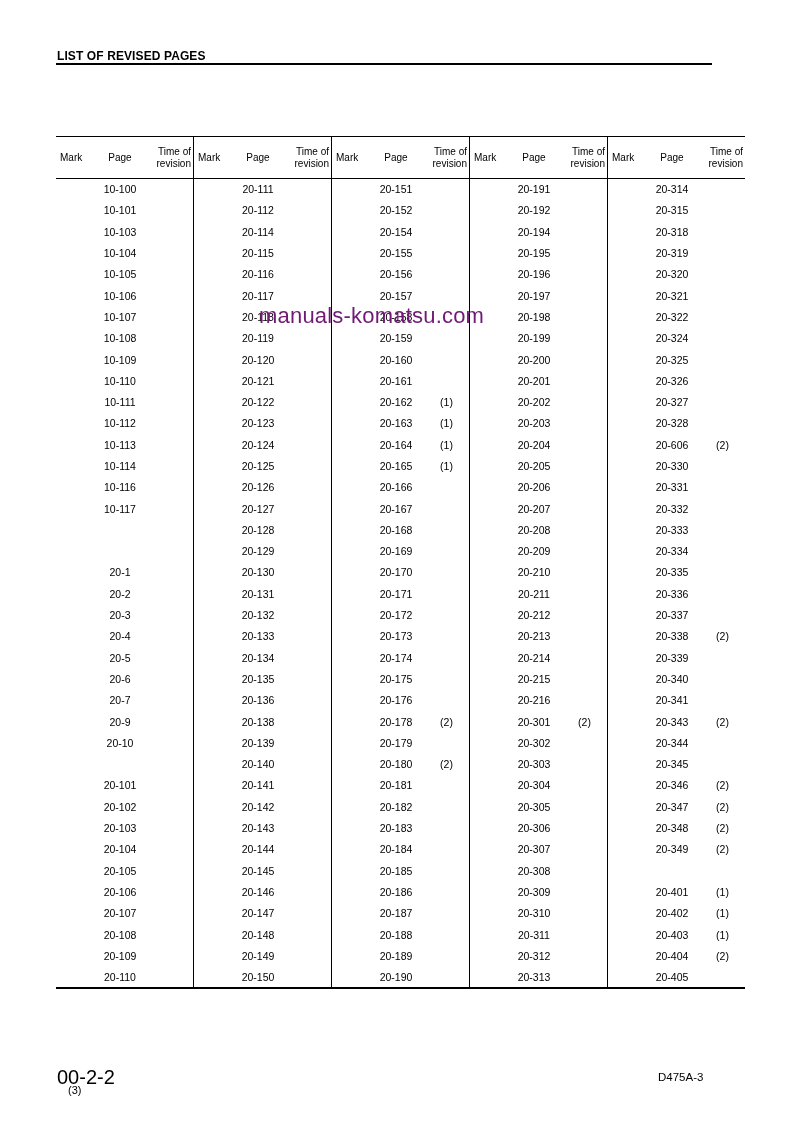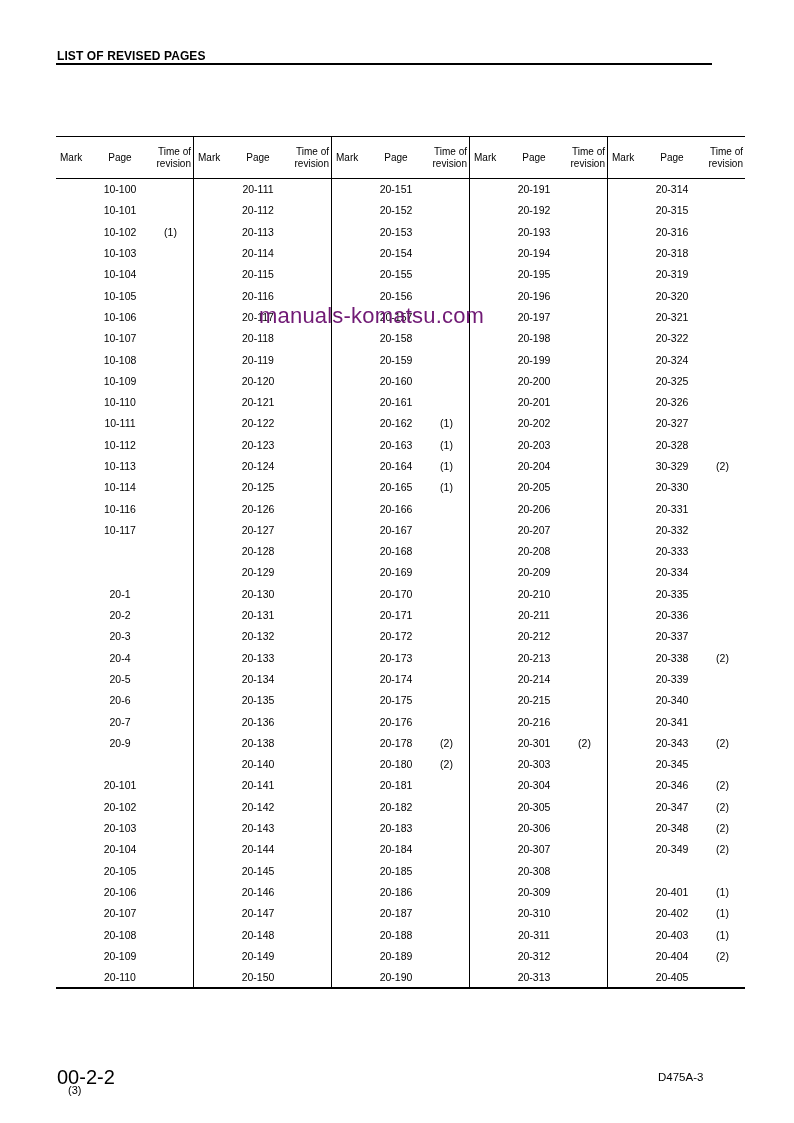--- a/index.html
+++ b/index.html
@@ -83,37 +83,20 @@
         <td class="c-time grp-end"></td>
         <td class="c-mark"></td>
         <td class="c-page">20-192</td>
         <td class="c-time grp-end"></td>
         <td class="c-mark"></td>
         <td class="c-page">20-315</td>
         <td class="c-time"></td>
       </tr>
       <tr>
         <td class="c-mark"></td>
-        <td class="c-page">10-102</td>
-        <td class="c-time grp-end">(1)</td>
-        <td class="c-mark"></td>
-        <td class="c-page">20-113</td>
-        <td class="c-time grp-end"></td>
-        <td class="c-mark"></td>
-        <td class="c-page">20-153</td>
-        <td class="c-time grp-end"></td>
-        <td class="c-mark"></td>
-        <td class="c-page">20-193</td>
-        <td class="c-time grp-end"></td>
-        <td class="c-mark"></td>
-        <td class="c-page">20-316</td>
-        <td class="c-time"></td>
-      </tr>
-      <tr>
-        <td class="c-mark"></td>
         <td class="c-page">10-103</td>
         <td class="c-time grp-end"></td>
         <td class="c-mark"></td>
         <td class="c-page">20-114</td>
         <td class="c-time grp-end"></td>
         <td class="c-mark"></td>
         <td class="c-page">20-154</td>
         <td class="c-time grp-end"></td>
         <td class="c-mark"></td>
         <td class="c-page">20-194</td>
@@ -282,21 +265,21 @@
         <td class="c-mark"></td>
         <td class="c-page">20-124</td>
         <td class="c-time grp-end"></td>
         <td class="c-mark"></td>
         <td class="c-page">20-164</td>
         <td class="c-time grp-end">(1)</td>
         <td class="c-mark"></td>
         <td class="c-page">20-204</td>
         <td class="c-time grp-end"></td>
         <td class="c-mark"></td>
-        <td class="c-page">30-329</td>
+        <td class="c-page">20-606</td>
         <td class="c-time">(2)</td>
       </tr>
       <tr>
         <td class="c-mark"></td>
         <td class="c-page">10-114</td>
         <td class="c-time grp-end"></td>
         <td class="c-mark"></td>
         <td class="c-page">20-125</td>
         <td class="c-time grp-end"></td>
         <td class="c-mark"></td>
@@ -505,20 +488,37 @@
         <td class="c-time grp-end"></td>
         <td class="c-mark"></td>
         <td class="c-page">20-178</td>
         <td class="c-time grp-end">(2)</td>
         <td class="c-mark"></td>
         <td class="c-page">20-301</td>
         <td class="c-time grp-end">(2)</td>
         <td class="c-mark"></td>
         <td class="c-page">20-343</td>
         <td class="c-time">(2)</td>
+      </tr>
+      <tr>
+        <td class="c-mark"></td>
+        <td class="c-page">20-10</td>
+        <td class="c-time grp-end"></td>
+        <td class="c-mark"></td>
+        <td class="c-page">20-139</td>
+        <td class="c-time grp-end"></td>
+        <td class="c-mark"></td>
+        <td class="c-page">20-179</td>
+        <td class="c-time grp-end"></td>
+        <td class="c-mark"></td>
+        <td class="c-page">20-302</td>
+        <td class="c-time grp-end"></td>
+        <td class="c-mark"></td>
+        <td class="c-page">20-344</td>
+        <td class="c-time"></td>
       </tr>
       <tr>
         <td class="c-mark"></td>
         <td class="c-page"></td>
         <td class="c-time grp-end"></td>
         <td class="c-mark"></td>
         <td class="c-page">20-140</td>
         <td class="c-time grp-end"></td>
         <td class="c-mark"></td>
         <td class="c-page">20-180</td>

